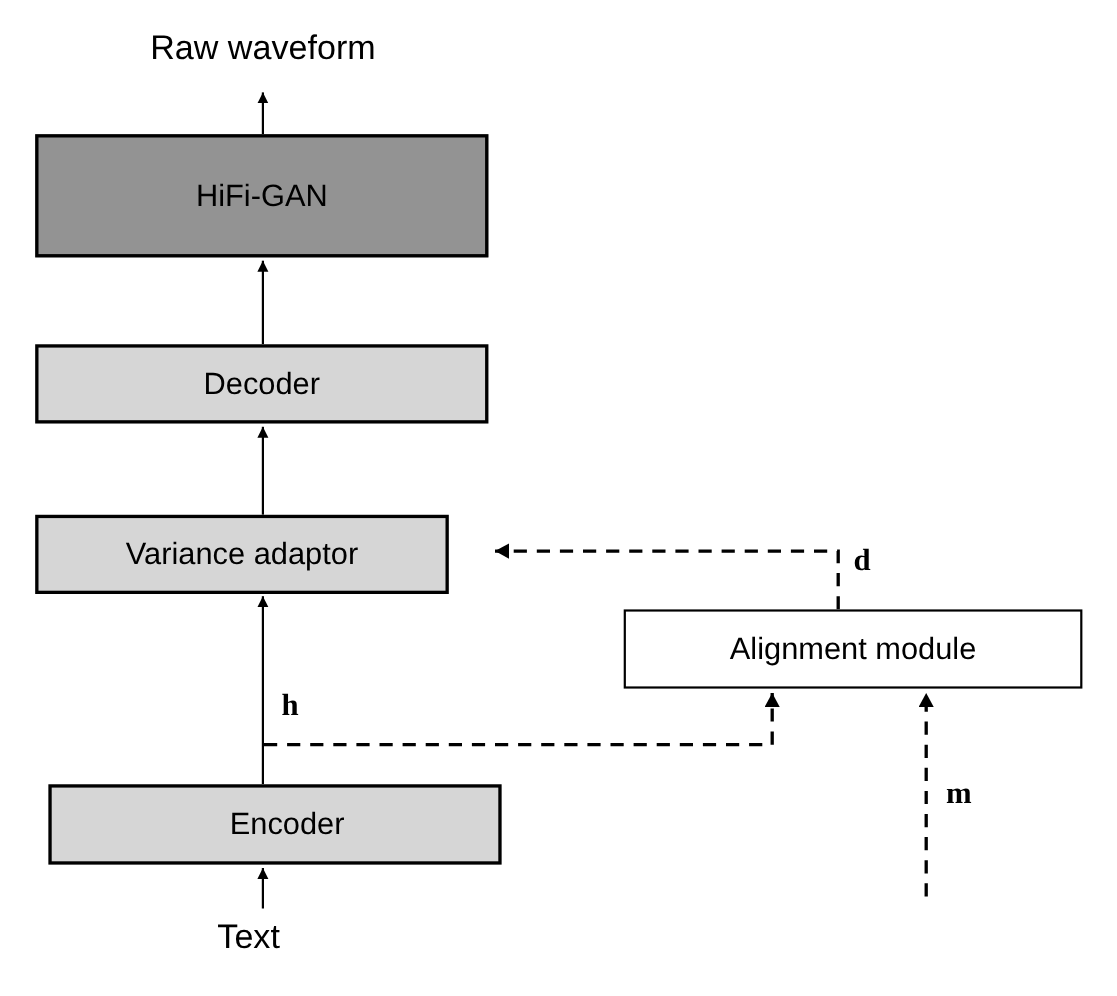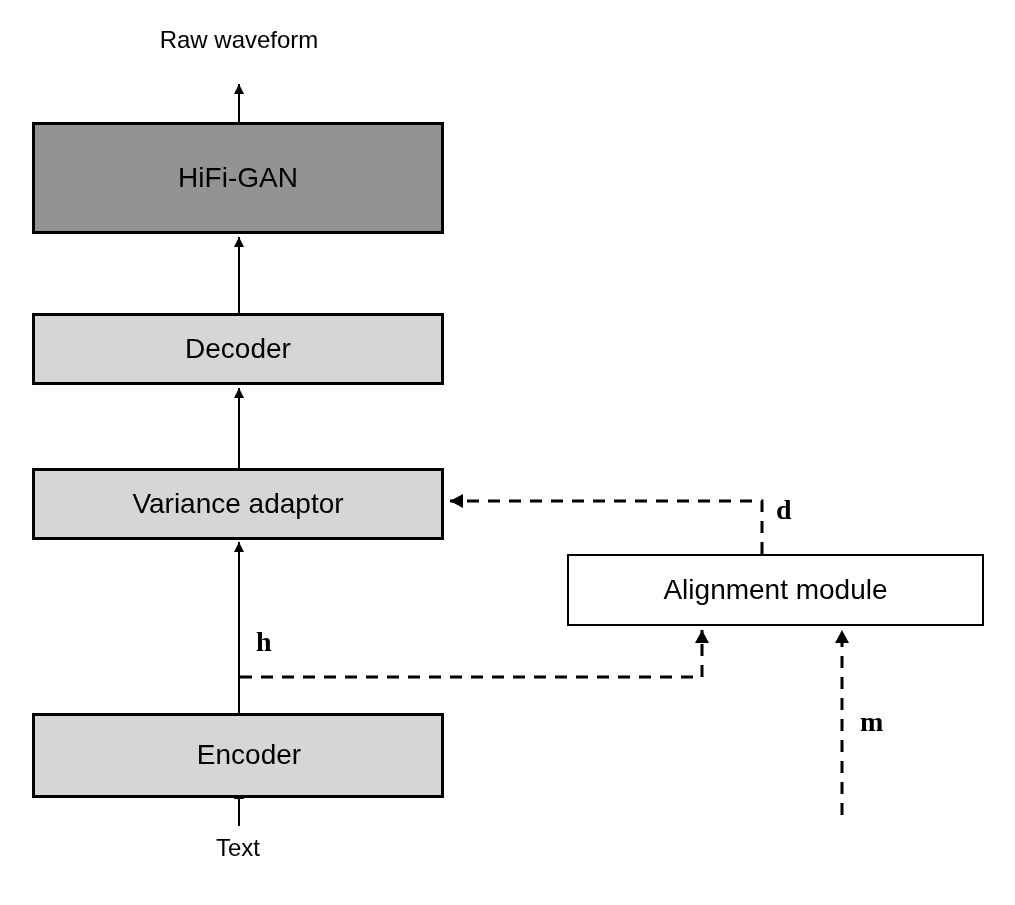--- a/index.html
+++ b/index.html
@@ -34,32 +34,32 @@
     text-align: center;
     font-size: 28px;
     line-height: 1.32;
     color: #000000;
   }
   .box.dark  { background: #939393; }
   .box.light { background: #d6d6d6; }
   .box.white { background: #ffffff; border-width: 2px; }
   #box-hifigan   { left: 32px;  top: 122px; width: 412px; height: 112px; align-items: center; }
   #box-decoder   { left: 32px;  top: 313px; width: 412px; height: 72px; }
-  #box-variance  { left: 32px;  top: 468px; width: 412px; height: 72px; }
-  #box-encoder   { left: 32px;  top: 713px; width: 412px; height: 85px; padding-left: 22px; }
+  #box-variance  { left: 32px;  top: 468px; width: 376px; height: 72px; }
+  #box-encoder   { left: 44px;  top: 713px; width: 412px; height: 73px; padding-left: 22px; }
   #box-alignment { left: 567px; top: 554px; width: 417px; height: 72px; }
   .io-label {
     position: absolute;
-    font-size: 24px;
+    font-size: 31px;
     color: #000000;
     white-space: nowrap;
     transform: translateX(-50%);
   }
   #label-raw-waveform { left: 239px; top: 26px; }
-  #label-text         { left: 238px; top: 834px; }
+  #label-text         { left: 226px; top: 834px; }
   #label-mel          { left: 841px; top: 835px; }
   .var-label {
     position: absolute;
     font-family: "Liberation Serif", serif;
     font-weight: bold;
     font-size: 28px;
     color: #000000;
     white-space: nowrap;
   }
   #label-h { left: 256px; top: 626px; }

